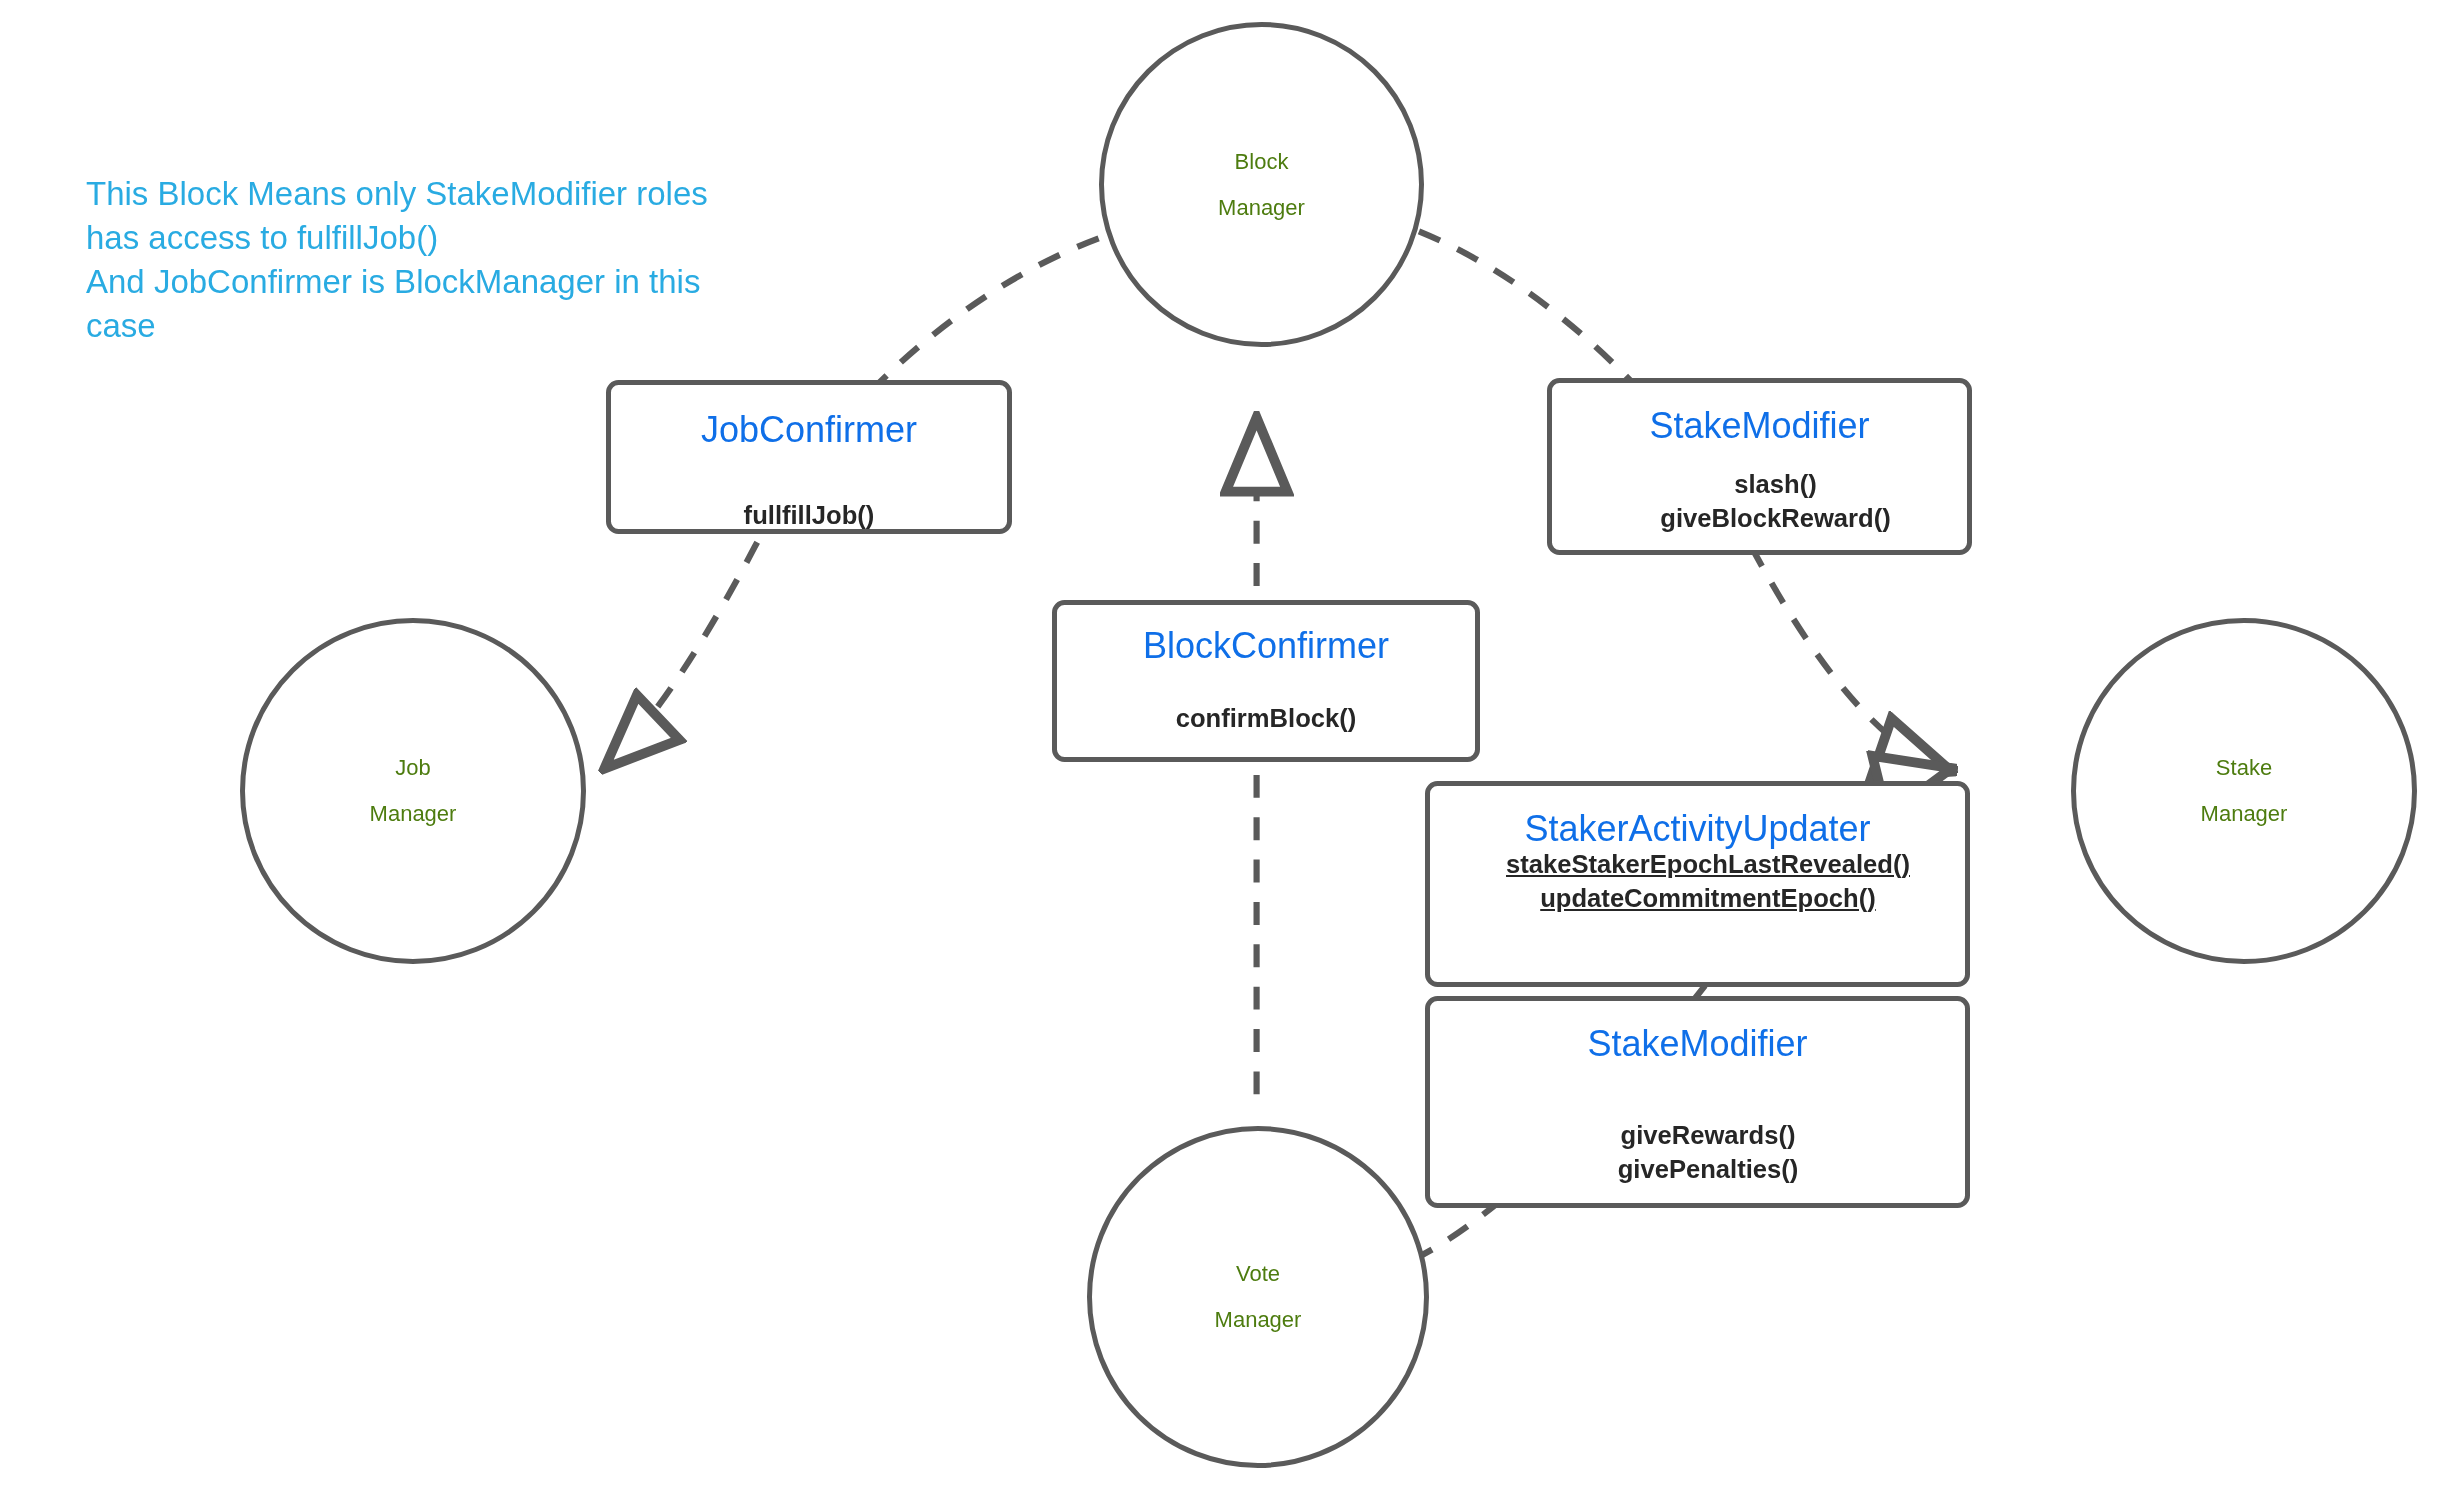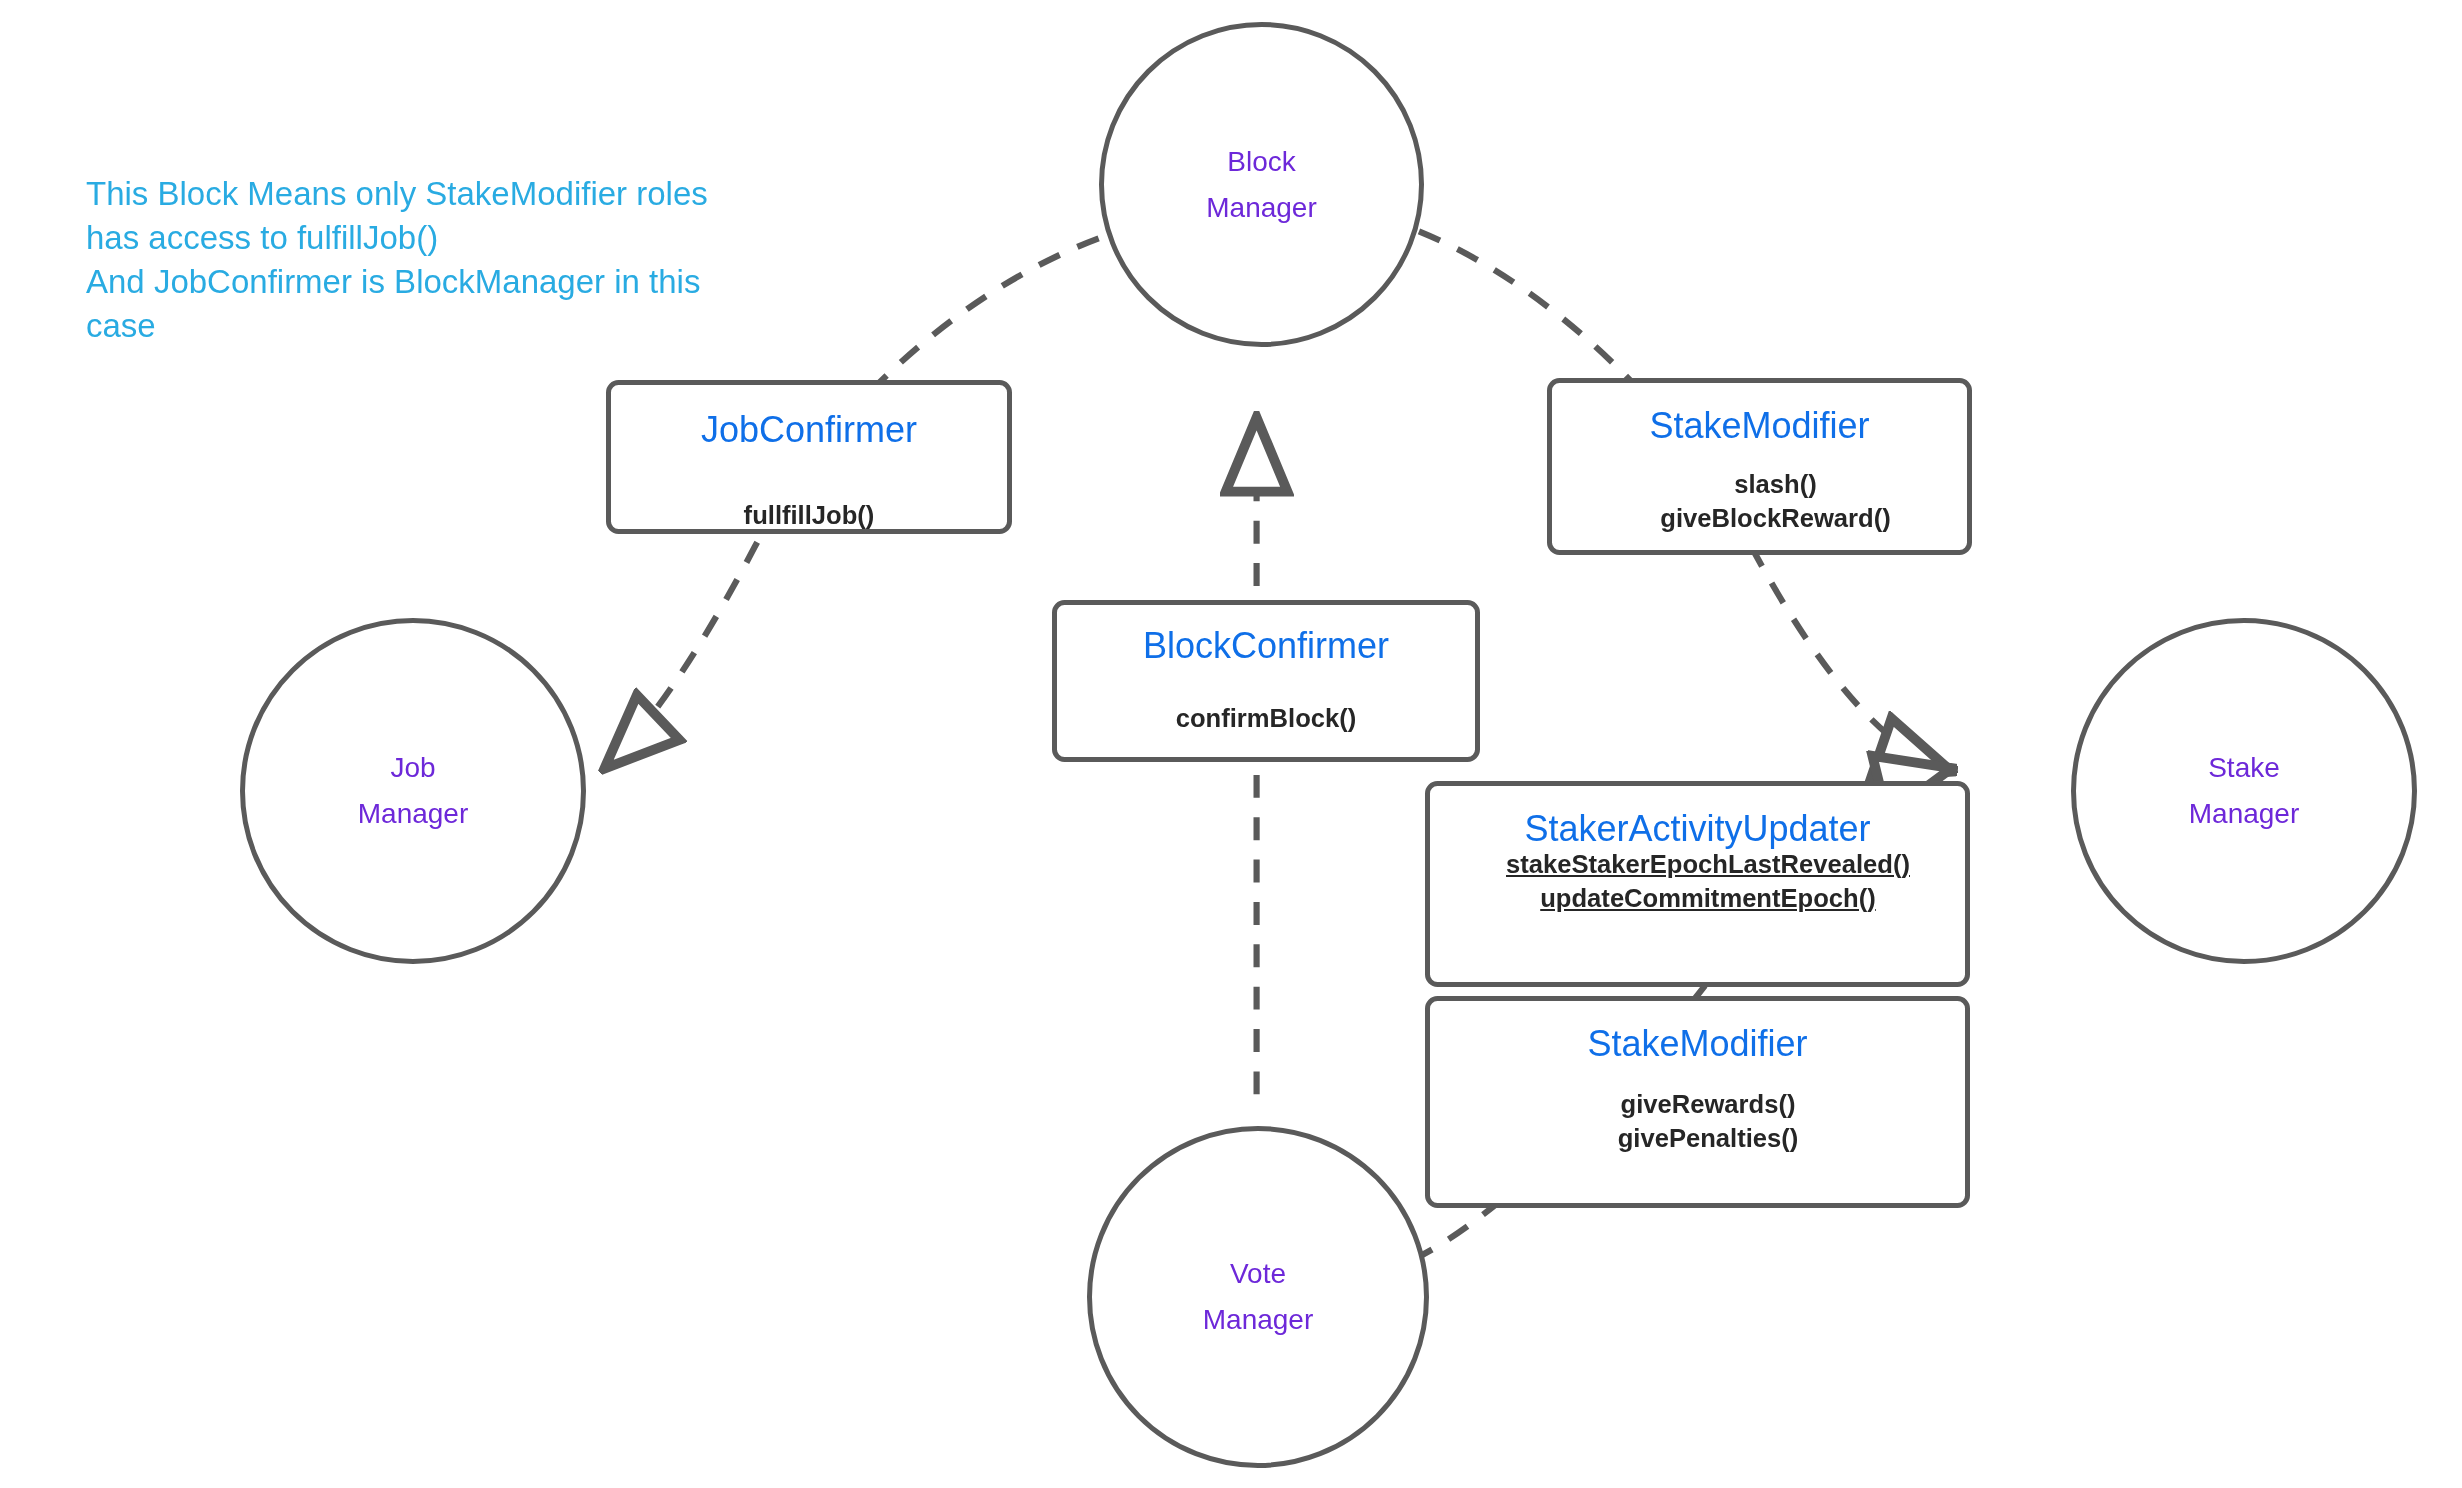--- a/index.html
+++ b/index.html
@@ -39,22 +39,22 @@
   .circle-node {
     position: absolute;
     border: 5.3px solid #5A5A5A;
     border-radius: 50%;
     background: #ffffff;
     box-sizing: border-box;
     display: flex;
     align-items: center;
     justify-content: center;
     text-align: center;
-    color: #6d28d9;
-    font-size: 28px;
+    color: #4d7c0f;
+    font-size: 22px;
     line-height: 46px;
     white-space: pre-line;
     z-index: 3;
   }
 
   
   .iface-box {
     position: absolute;
     border: 5.3px solid #5A5A5A;
     border-radius: 12.4px;
@@ -133,18 +133,18 @@
   </div>
 
   <div class="iface-box" style="left:1425px; top:781px; width:545px; height:206px;">
     <div class="iface-title" style="margin-top:25px;">StakerActivityUpdater</div>
     <div class="iface-methods methods-left" style="margin-left:21px;text-decoration:underline;">stakeStakerEpochLastRevealed()
 updateCommitmentEpoch()</div>
   </div>
 
   <div class="iface-box" style="left:1425px; top:996px; width:545px; height:212px;">
     <div class="iface-title" style="margin-top:25px;">StakeModifier</div>
-    <div class="iface-methods methods-left" style="margin-top:25px; margin-left:21px;">giveRewards()
+    <div class="iface-methods methods-left" style="margin-top:56px; margin-left:21px;">giveRewards()
 givePenalties()</div>
   </div>
 
 </div>
 
 
 </body></html>

